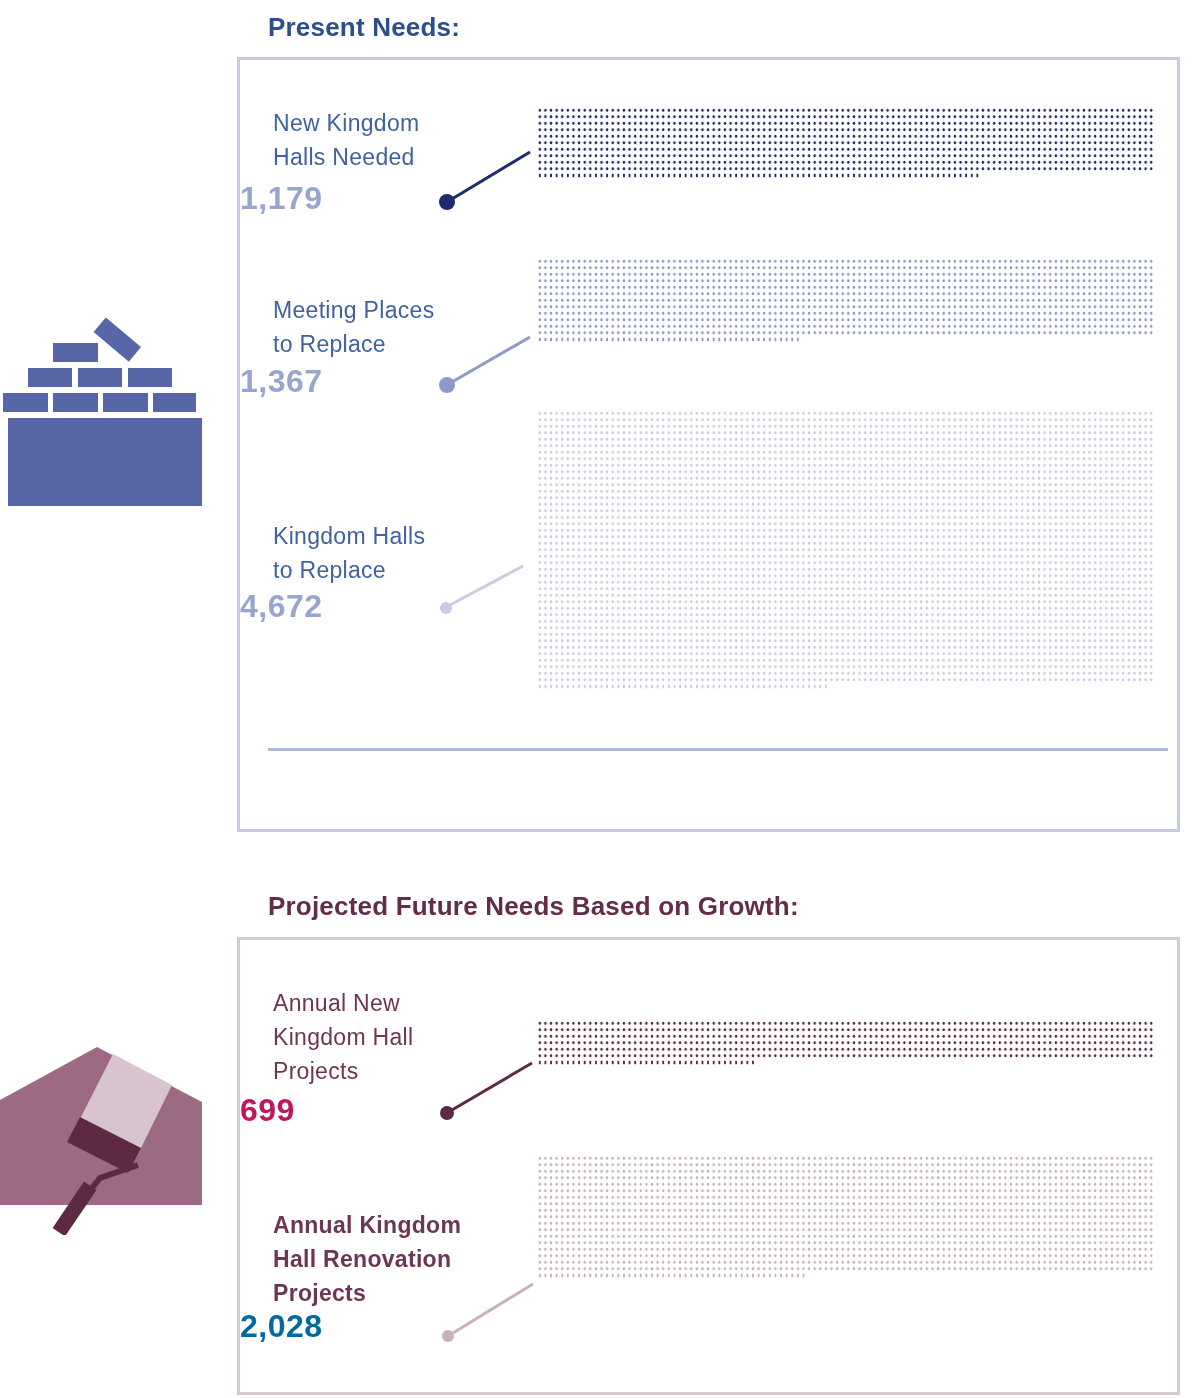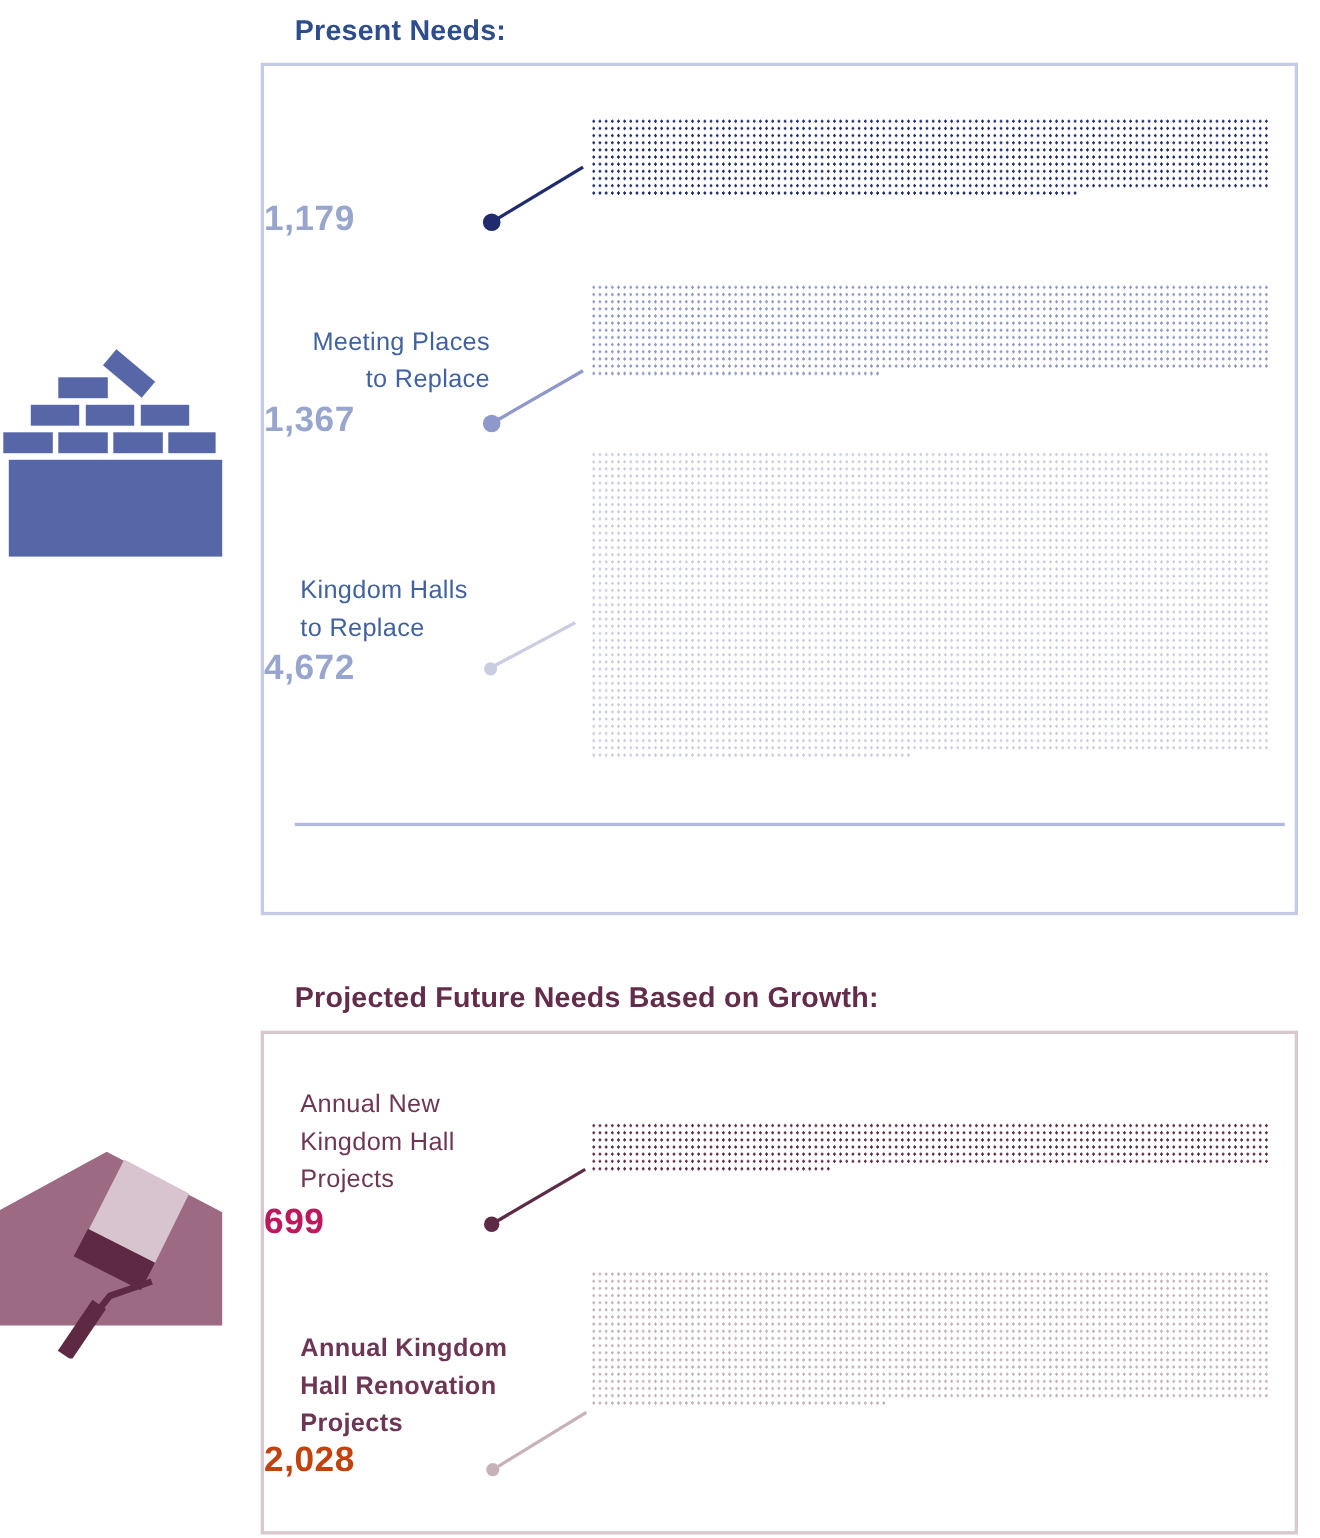--- a/index.html
+++ b/index.html
@@ -36,27 +36,29 @@
       <rect x="103" y="93" width="45" height="19"></rect>
       <rect x="153" y="93" width="43" height="19"></rect>
       <rect x="28" y="68" width="44" height="19"></rect>
       <rect x="78" y="68" width="44" height="19"></rect>
       <rect x="128" y="68" width="44" height="19"></rect>
       <rect x="53" y="43" width="45" height="19"></rect>
       <rect x="94" y="30" width="46" height="19" transform="rotate(40 117 40)"></rect>
     </g>
   </svg>
 
+  <div class="abs row-label" style="left: 273px; top: 106px; color: rgb(65, 97, 159);">New Kingdom
+Halls Needed</div>
   <div class="abs row-value" style="left: 240px; top: 180px; width: 177px; color: rgb(152, 165, 204);">1,179</div>
   <div class="dotblock" style="left:537px;top:107px;">
       <div style="width: 618.2px; height: 65px; background-image: radial-gradient(circle, rgb(32, 43, 109) 1.35px, rgba(0, 0, 0, 0) 1.45px); background-size: 5.62px 6.5px;"></div>
       <div style="width: 443.98px; height: 6.5px; background-image: radial-gradient(circle, rgb(32, 43, 109) 1.35px, rgba(0, 0, 0, 0) 1.45px); background-size: 5.62px 6.5px;"></div>
     </div>
 
-  <div class="abs row-label" style="left: 284px; top: 293px; color: rgb(65, 97, 159); text-align: right;">Meeting Places
+  <div class="abs row-label" style="left: 273px; top: 293px; color: rgb(65, 97, 159);">Meeting Places
 to Replace</div>
   <div class="abs row-value" style="left: 240px; top: 363px; width: 177px; color: rgb(152, 165, 204);">1,367</div>
   <div class="dotblock" style="left:537px;top:258px;">
       <div style="width: 618.2px; height: 78px; background-image: radial-gradient(circle, rgb(142, 152, 202) 1.35px, rgba(0, 0, 0, 0) 1.45px); background-size: 5.62px 6.5px;"></div>
       <div style="width: 264.14px; height: 6.5px; background-image: radial-gradient(circle, rgb(142, 152, 202) 1.35px, rgba(0, 0, 0, 0) 1.45px); background-size: 5.62px 6.5px;"></div>
     </div>
 
   <div class="abs row-label" style="left: 273px; top: 519px; color: rgb(65, 97, 159);">Kingdom Halls
 to Replace</div>
   <div class="abs row-value" style="left: 240px; top: 588px; width: 177px; color: rgb(152, 165, 204);">4,672</div>
@@ -84,21 +86,21 @@
 Projects</div>
   <div class="abs row-value" style="left: 240px; top: 1092px; width: 177px; color: #be185d;">699</div>
   <div class="dotblock" style="left:537px;top:1020px;">
       <div style="width: 618.2px; height: 39px; background-image: radial-gradient(circle, rgb(94, 43, 70) 1.35px, rgba(0, 0, 0, 0) 1.45px); background-size: 5.62px 6.5px;"></div>
       <div style="width: 219.18px; height: 6.5px; background-image: radial-gradient(circle, rgb(94, 43, 70) 1.35px, rgba(0, 0, 0, 0) 1.45px); background-size: 5.62px 6.5px;"></div>
     </div>
 
   <div class="abs row-label" style="left: 273px; top: 1208px; color: rgb(109, 54, 84); font-weight: bold;">Annual Kingdom
 Hall Renovation
 Projects</div>
-  <div class="abs row-value" style="left: 240px; top: 1308px; width: 177px; color: #c2410c;">2,028</div>
+  <div class="abs row-value" style="left: 240px; top: 1308px; width: 177px; color: #0369a1;">2,028</div>
   <div class="dotblock" style="left:537px;top:1155px;">
       <div style="width: 618.2px; height: 117px; background-image: radial-gradient(circle, rgb(199, 178, 188) 1.35px, rgba(0, 0, 0, 0) 1.45px); background-size: 5.62px 6.5px;"></div>
       <div style="width: 269.76px; height: 6.5px; background-image: radial-gradient(circle, rgb(199, 178, 188) 1.35px, rgba(0, 0, 0, 0) 1.45px); background-size: 5.62px 6.5px;"></div>
     </div>
 
   <svg class="overlay" width="1200" height="1398" viewBox="0 0 1200 1398">
     <g>
       <line x1="452" y1="199" x2="530" y2="152" stroke-width="3" stroke="#202b6d"></line>
       <circle cx="447" cy="202" r="8" fill="#202b6d"></circle>
     </g>

